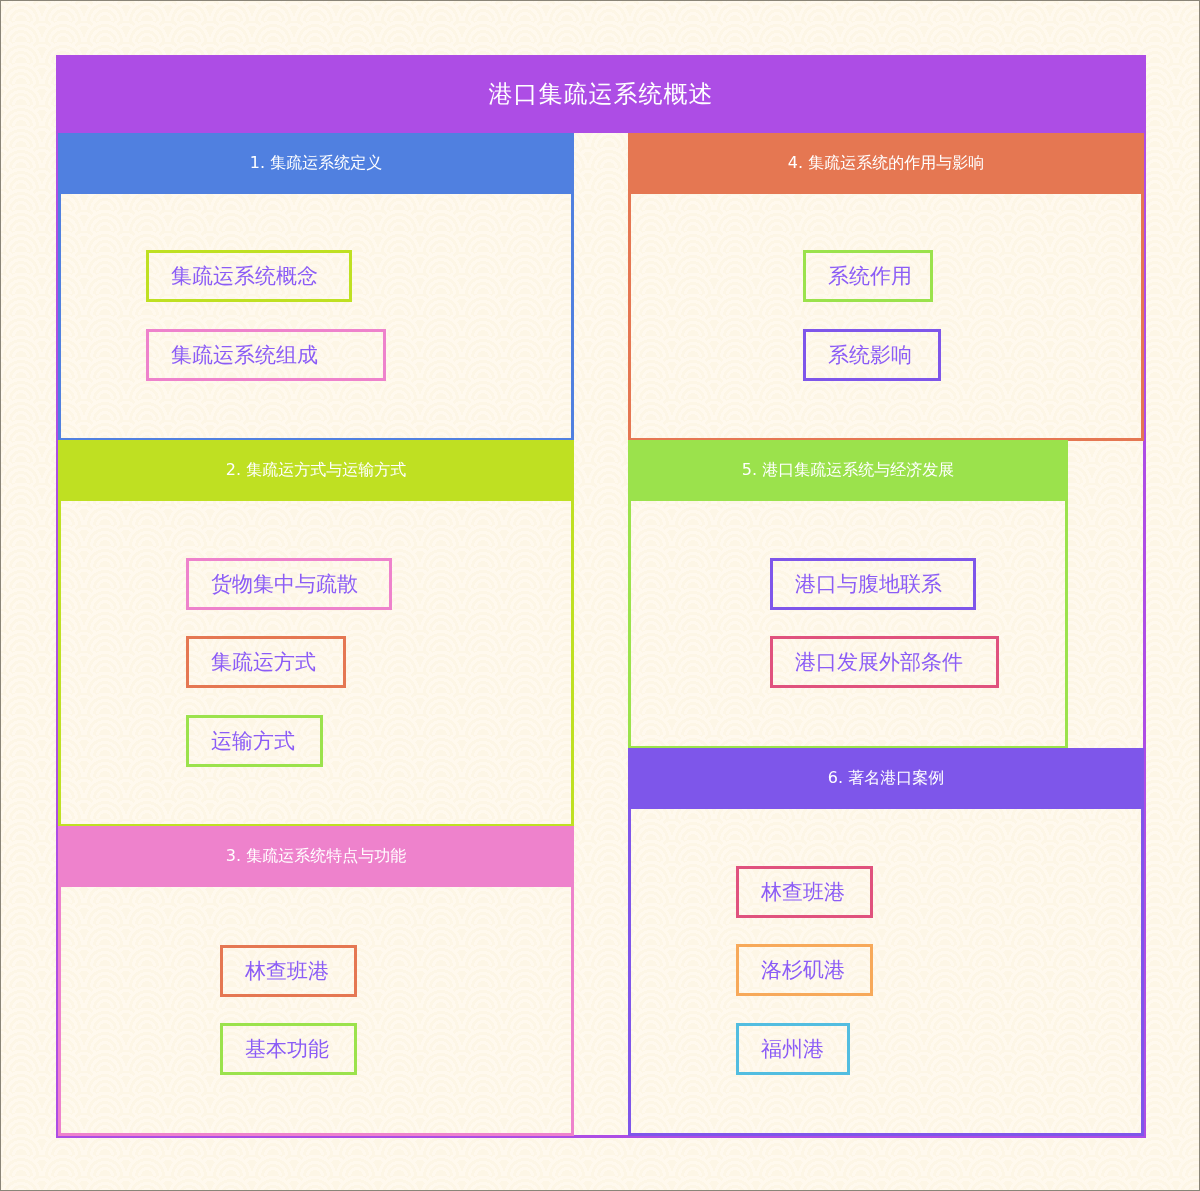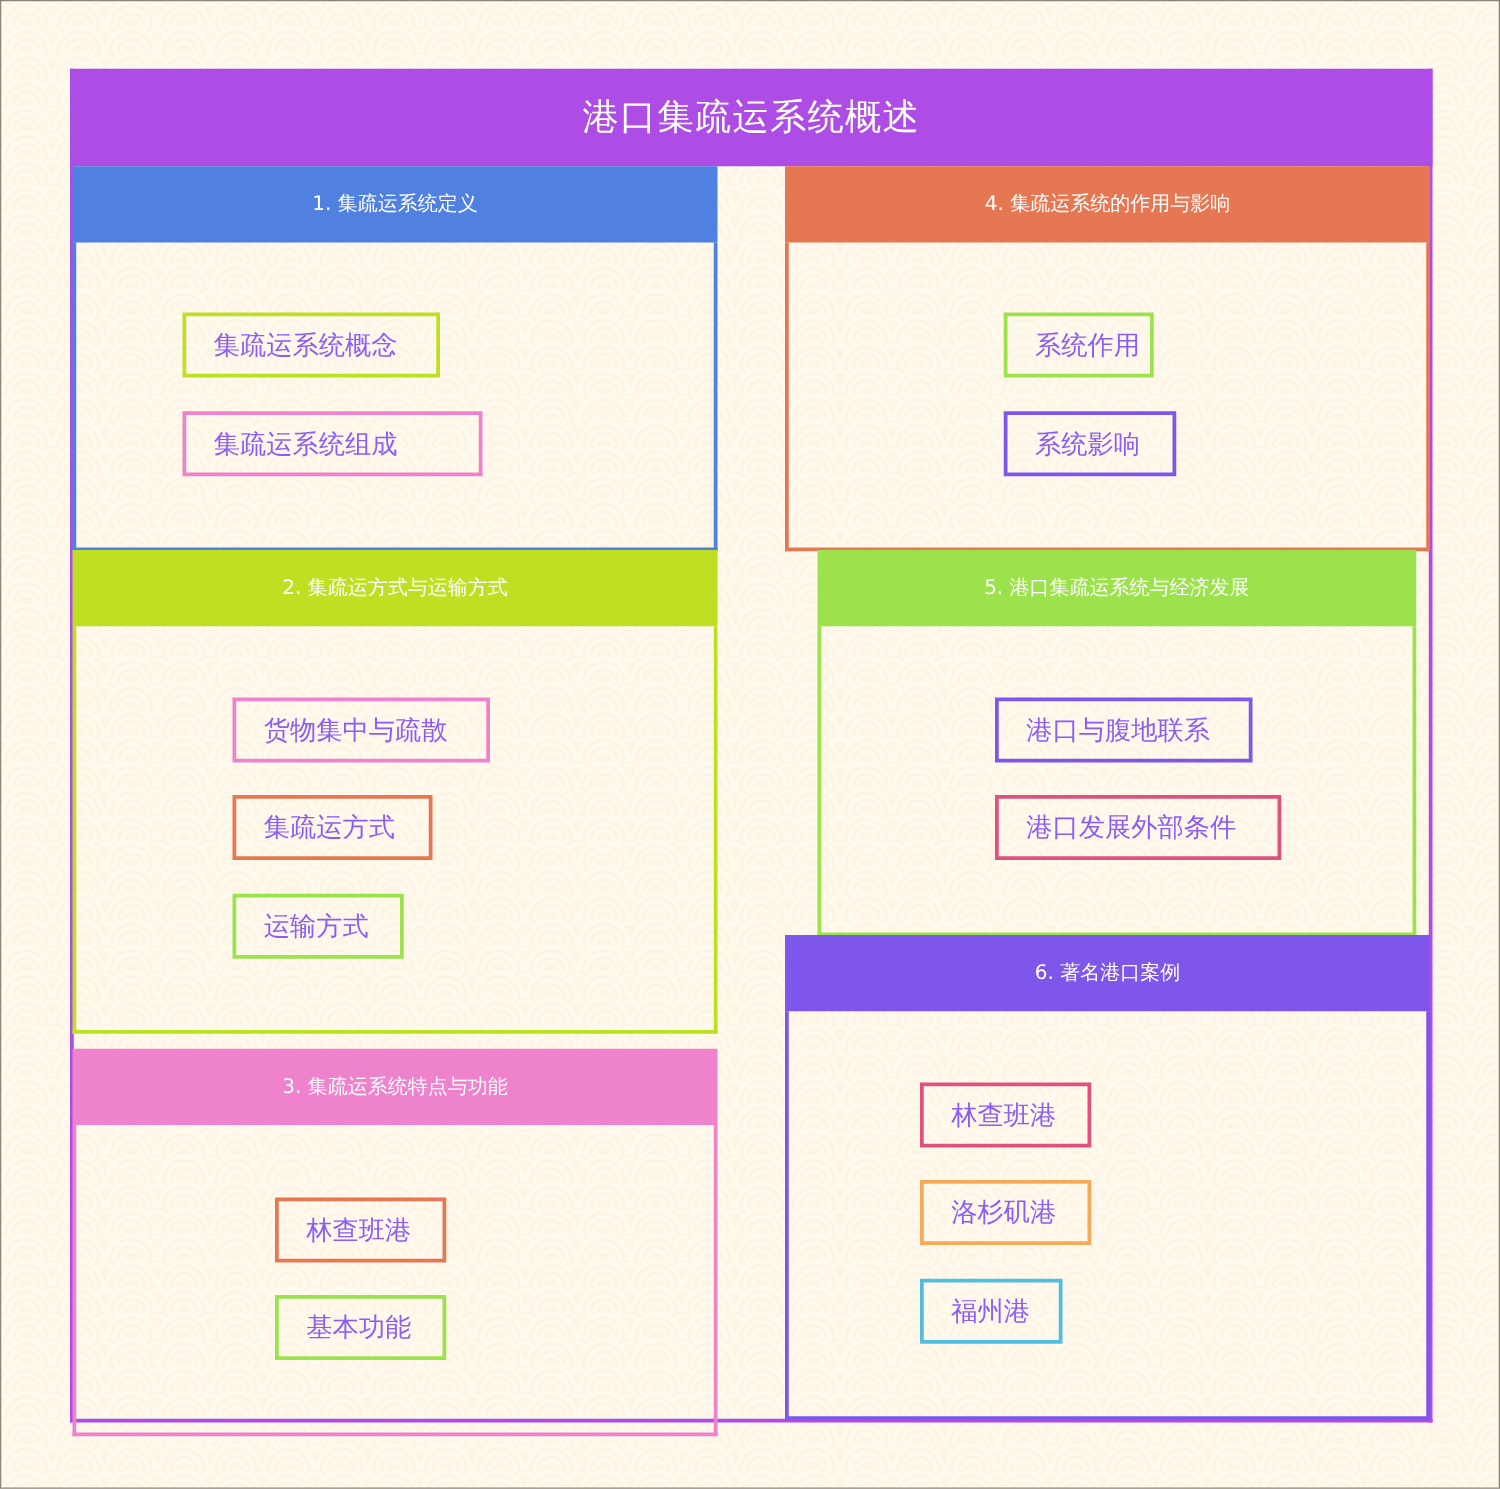--- a/index.html
+++ b/index.html
@@ -22,21 +22,21 @@
     width: 1090px; height: 1083px;
     border: 3px solid #ad4de5;
     border-top: none;
   }
   .title-bar {
     position: absolute;
     left: 55px; top: 54px;
     width: 1090px; height: 78px;
     background: #ad4de5;
     color: #ffffff;
-    font-size: 29px;
+    font-size: 24px;
     display: flex; align-items: center; justify-content: center;
     letter-spacing: 1px;
   }
   .section {
     position: absolute;
   }
   .section .hdr {
     position: absolute; left: 0; top: 0; right: 0;
     height: 61px;
     color: #ffffff;
@@ -76,35 +76,35 @@
 </div>
 
 <div class="section" style="left:57px; top:439px; width:516px; height:387px;">
   <div class="hdr" style="background: rgb(191, 224, 34);">2. 集疏运方式与运输方式</div>
   <div class="body" style="border-color: rgb(191, 224, 34);"></div>
   <div class="node" style="left: 128px; top: 118px; width: 206px; border-color: rgb(238, 130, 204);">货物集中与疏散</div>
   <div class="node" style="left: 128px; top: 196px; width: 160px; border-color: rgb(229, 119, 82);">集疏运方式</div>
   <div class="node" style="left: 128px; top: 275px; width: 137px; border-color: rgb(155, 226, 76);">运输方式</div>
 </div>
 
-<div class="section" style="left:57px; top:825px; width:516px; height:310px;margin-top:13px;">
+<div class="section" style="left:57px; top:825px; width:516px; height:310px;">
   <div class="hdr" style="background: rgb(238, 130, 204);">3. 集疏运系统特点与功能</div>
   <div class="body" style="border-color: rgb(238, 130, 204);"></div>
   <div class="node" style="left: 162px; top: 119px; width: 137px; border-color: rgb(229, 119, 82);">林查班港</div>
   <div class="node" style="left: 162px; top: 197px; width: 137px; border-color: rgb(155, 226, 76);">基本功能</div>
 </div>
 
 <div class="section" style="left:627px; top:132px; width:516px; height:308px;">
   <div class="hdr" style="background: rgb(229, 119, 82);">4. 集疏运系统的作用与影响</div>
   <div class="body" style="border-color: rgb(229, 119, 82);"></div>
-  <div class="node" style="left: 175px; top: 117px; width: 120px; border-color: rgb(155, 226, 76); font-family: Liberation Serif, serif;">系统作用</div>
+  <div class="node" style="left: 175px; top: 117px; width: 130px; border-color: rgb(155, 226, 76); font-family: Liberation Serif, serif;">系统作用</div>
   <div class="node" style="left: 175px; top: 196px; width: 138px; border-color: rgb(126, 86, 234);">系统影响</div>
 </div>
 
-<div class="section" style="left:653px; top:439px; width:479px; height:309px;text-decoration:underline;">
+<div class="section" style="left:627px; top:439px; width:440px; height:309px;text-decoration:underline;">
   <div class="hdr" style="background: rgb(155, 226, 76);">5. 港口集疏运系统与经济发展</div>
   <div class="body" style="border-color: rgb(155, 226, 76);"></div>
   <div class="node" style="left: 142px; top: 118px; width: 206px; border-color: rgb(126, 86, 234);">港口与腹地联系</div>
   <div class="node" style="left: 142px; top: 196px; width: 229px; border-color: rgb(224, 82, 126);">港口发展外部条件</div>
 </div>
 
 <div class="section" style="left:627px; top:747px; width:516px; height:388px;">
   <div class="hdr" style="background: rgb(126, 86, 234);">6. 著名港口案例</div>
   <div class="body" style="border-color: rgb(126, 86, 234);"></div>
   <div class="node" style="left: 108px; top: 118px; width: 137px; border-color: rgb(224, 82, 126);">林查班港</div>

